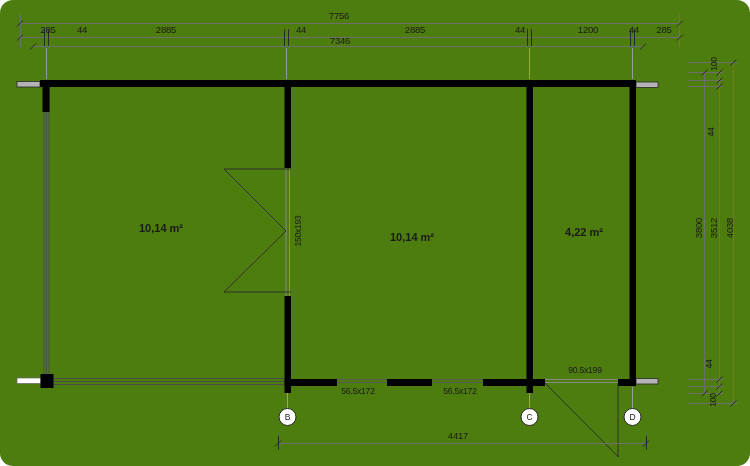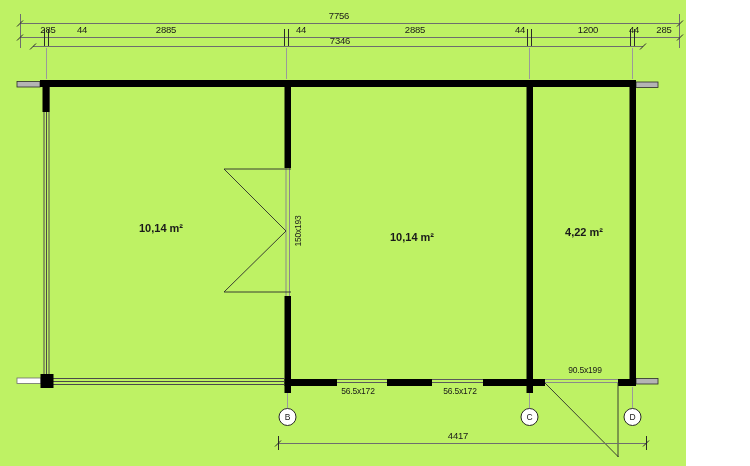--- a/index.html
+++ b/index.html
@@ -1,16 +1,16 @@
 <!DOCTYPE html>
 <html><head>
 <meta charset="utf-8">
 <style>
   html,body{margin:0;padding:0;background:#ffffff;}
-  .canvas{position:relative;width:686px;height:466px;background:#bef264;overflow:hidden;}
+  .canvas{position:relative;width:750px;height:466px;background:#4d7c0f;overflow:hidden;border-radius:13px;}
   svg text{font-family:"Liberation Sans","DejaVu Sans",sans-serif;fill:#1a1a1a;}
   .dim{font-size:9.5px;letter-spacing:-0.2px;}
   .dimsm{font-size:8.5px;letter-spacing:-0.2px;}
   .room{font-size:11px;font-weight:bold;}
   .bubble-txt{font-size:8.5px;}
 </style>
 </head>
 <body>
 
 <div class="canvas">

